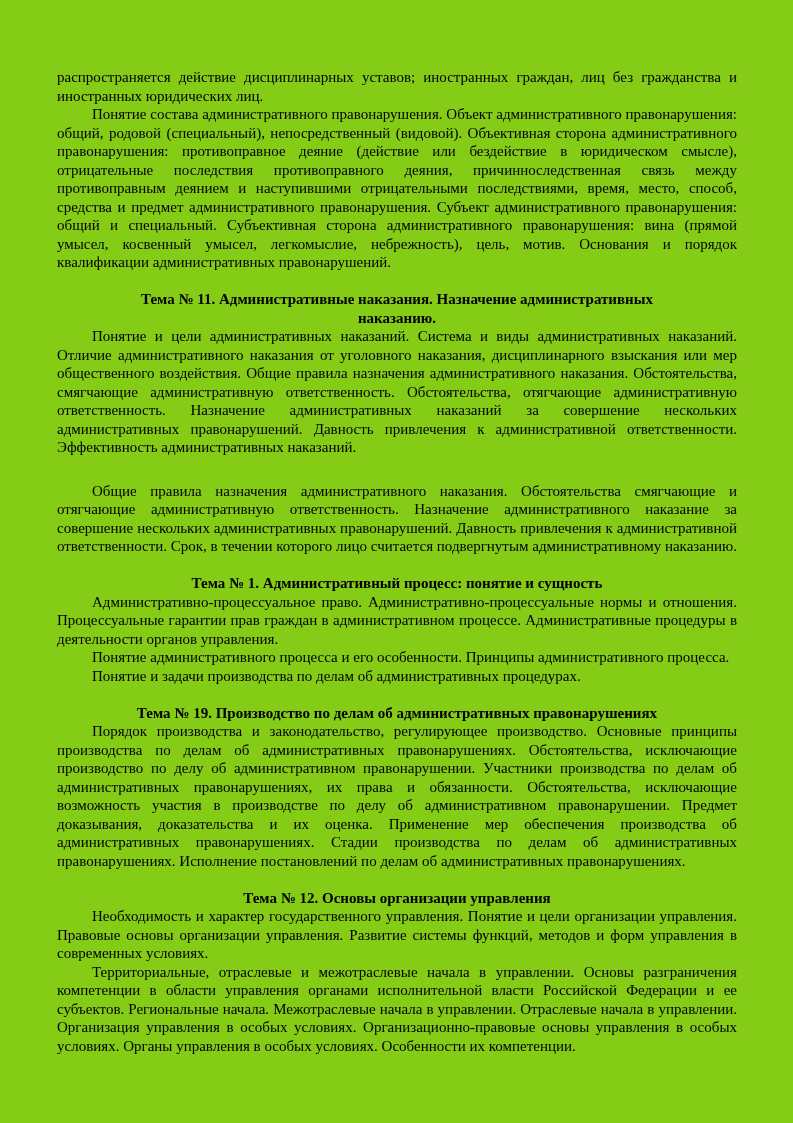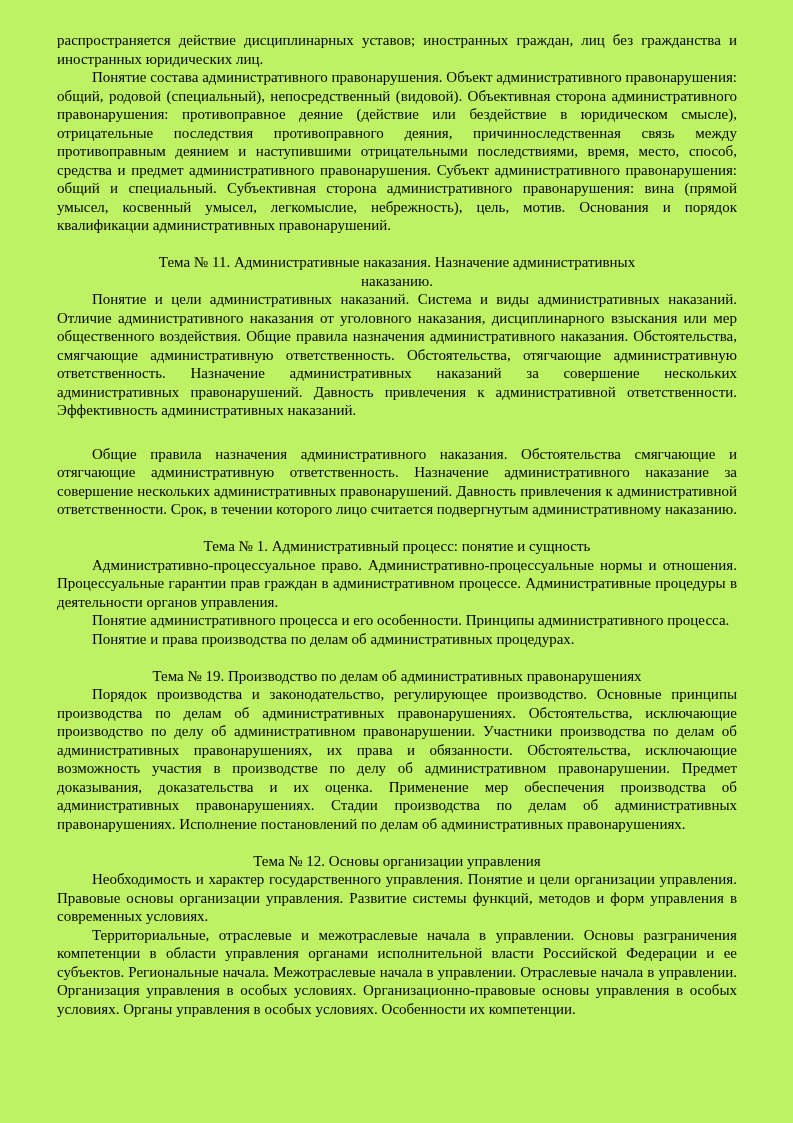--- a/index.html
+++ b/index.html
@@ -5,37 +5,37 @@
 <style>
   html, body {
     margin: 0;
     padding: 0;
     background: #ffffff;
   }
   .page {
     width: 793px;
     height: 1123px;
     box-sizing: border-box;
-    padding: 31px 56px 0 57px;
-    background: #bef264;
+    padding: 68px 56px 0 57px;
+    background: #84cc16;
     color: #000000;
     font-family: "Liberation Serif", "DejaVu Serif", serif;
     font-size: 15px;
     line-height: 18.5px;
     overflow: hidden;
   }
   .p {
     margin: 0;
     text-align: justify;
     text-indent: 35px;
   }
   .p.noindent { text-indent: 0; }
   .p.gap { margin-top: 25px; }
   .h {
-    font-weight: 400;
+    font-weight: 700;
     text-align: center;
     margin: 18.5px 0 0 0;
   }
   .p.lastline {
     text-indent: 27px;
     text-align-last: justify;
   }
 </style>
 </head>
 <body>
@@ -56,21 +56,21 @@
   <p class="p gap">Общие правила назначения административного наказания. Обстоятельства смягчающие и отягчающие административную ответственность. Назначение административного наказание за совершение нескольких административных правонарушений. Давность привлечения к административной ответственности. Срок, в течении которого лицо считается подвергнутым административному наказанию.</p>
 
   <div class="h">
     <span>Тема № 1. Административный процесс: понятие и сущность</span>
   </div>
 
   <p class="p">Административно-процессуальное право. Административно-процессуальные нормы и отношения. Процессуальные гарантии прав граждан в административном процессе. Административные процедуры в деятельности органов управления.</p>
 
   <p class="p">Понятие административного процесса и его особенности. Принципы административного процесса.</p>
 
-  <p class="p">Понятие и права производства по делам об административных процедурах.</p>
+  <p class="p">Понятие и задачи производства по делам об административных процедурах.</p>
 
   <div class="h">
     <span>Тема № 19. Производство по делам об административных правонарушениях</span>
   </div>
 
   <p class="p">Порядок производства и законодательство, регулирующее производство. Основные принципы производства по делам об административных правонарушениях. Обстоятельства, исключающие производство по делу об административном правонарушении. Участники производства по делам об административных правонарушениях, их права и обязанности. Обстоятельства, исключающие возможность участия в производстве по делу об административном правонарушении. Предмет доказывания, доказательства и их оценка. Применение мер обеспечения производства об административных правонарушениях. Стадии производства по делам об административных правонарушениях. Исполнение постановлений по делам об административных правонарушениях.</p>
 
   <div class="h">
     <span>Тема № 12. Основы организации управления</span>
   </div>

